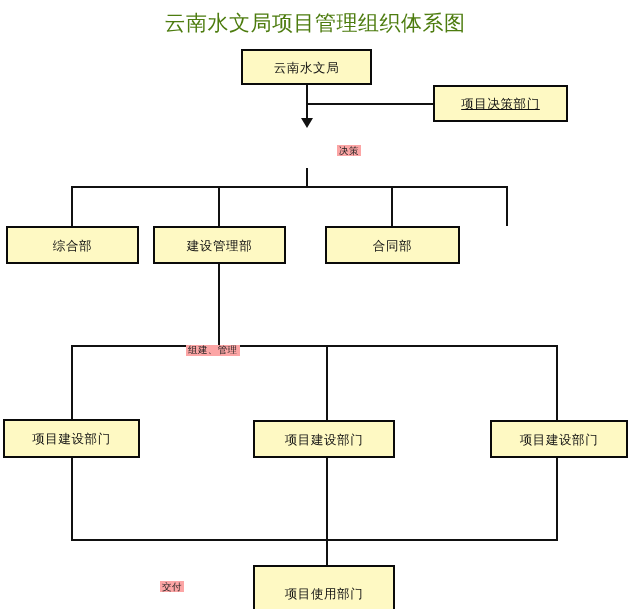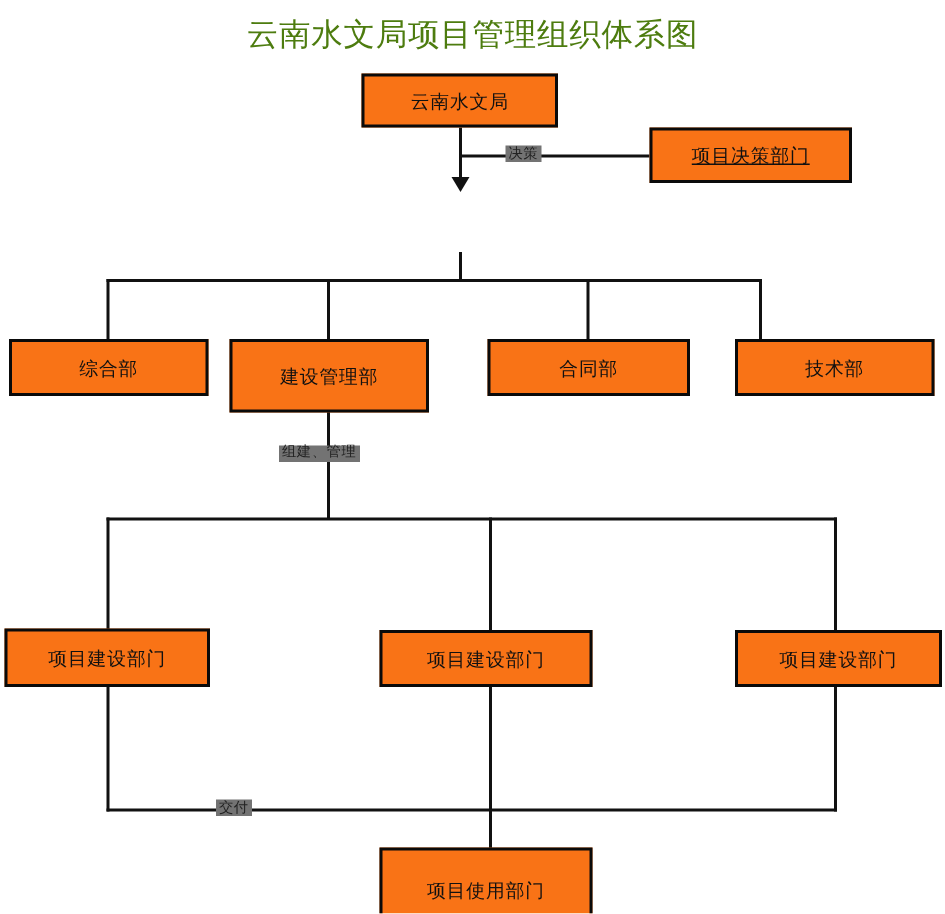--- a/index.html
+++ b/index.html
@@ -27,47 +27,48 @@
     font-size: 21px;
     font-weight: normal;
     letter-spacing: 0.5px;
     line-height: 30px;
     color: #4d7c0f;
   }
   .node {
     position: absolute;
     box-sizing: border-box;
     border: 2px solid #0a0a0a;
-    background: #f97316;
+    background: #fef9c3;
     display: flex;
     align-items: center;
     justify-content: center;
     font-size: 12.5px;
     line-height: 1.2;
     color: #111111;
     letter-spacing: 0.6px;
     z-index: 3;
   }
   .line {
     position: absolute;
     background: #111111;
     z-index: 1;
   }
   .hline { height: 2px; }
   .vline { width: 2px; }
   .edge-label {
     position: absolute;
-    background: #737373;
+    background: #fca5a5;
     font-size: 9.5px;
     line-height: 11px;
     color: #222222;
     letter-spacing: 0.4px;
     padding: 0 2px;
     white-space: nowrap;
     z-index: 4;
+    margin-top: 48px;
   }
   .arrow-down {
     position: absolute;
     width: 0;
     height: 0;
     border-left: 6px solid transparent;
     border-right: 6px solid transparent;
     border-top: 10px solid #111111;
     z-index: 2;
   }
@@ -100,31 +101,28 @@
 
   <div class="line vline" style="left:71px; top:186px; width:2px; height:40px;"></div>
   <div class="line vline" style="left:218px; top:186px; width:2px; height:40px;"></div>
   <div class="line vline" style="left:391px; top:186px; width:2px; height:40px;"></div>
   <div class="line vline" style="left:506px; top:186px; width:2px; height:40px;"></div>
 
   <div class="node" style="left:6px; top:226px; width:133px; height:38px;align-items:center;">
     <span>综合部</span>
   </div>
 
-  <div class="node" style="left:153px; top:226px; width:133px; height:49px;">
+  <div class="node" style="left:153px; top:226px; width:133px; height:38px;">
     <span>建设管理部</span>
   </div>
 
   <div class="node" style="left:325px; top:226px; width:135px; height:38px;">
     <span>合同部</span>
   </div>
 
-  <div class="node" style="left:490px; top:226px; width:133px; height:38px;">
-    <span>技术部</span>
-  </div>
 
   <div class="line vline" style="left:218px; top:264px; width:2px; height:82px;"></div>
   <div class="edge-label" style="left:186px; top:297px;font-family:Liberation Serif, serif;">组建、管理</div>
 
   <div class="line hline" style="left:71px; top:345px; width:487px;"></div>
 
   <div class="line vline" style="left:71px; top:345px; width:2px; height:75px;"></div>
   <div class="line vline" style="left:326px; top:345px; width:2px; height:75px;"></div>
   <div class="line vline" style="left:556px; top:345px; width:2px; height:75px;"></div>
 
@@ -138,21 +136,21 @@
 
   <div class="node" style="left:490px; top:420px; width:138px; height:38px;">
     <span>项目建设部门</span>
   </div>
 
   <div class="line vline" style="left:71px; top:458px; width:2px; height:83px;"></div>
   <div class="line vline" style="left:326px; top:458px; width:2px; height:83px;"></div>
   <div class="line vline" style="left:556px; top:458px; width:2px; height:83px;"></div>
 
   <div class="line hline" style="left:71px; top:539px; width:487px;"></div>
-  <div class="edge-label" style="left:144px; top:533px;">交付</div>
+  <div class="edge-label" style="left:160px; top:533px;">交付</div>
 
   <div class="line vline" style="left:326px; top:539px; width:2px; height:27px;"></div>
 
   <div class="node" style="left:253px; top:565px; width:142px; height:56px;">
     <span>项目使用部门</span>
   </div>
 
 </div>
 
 </body></html>

